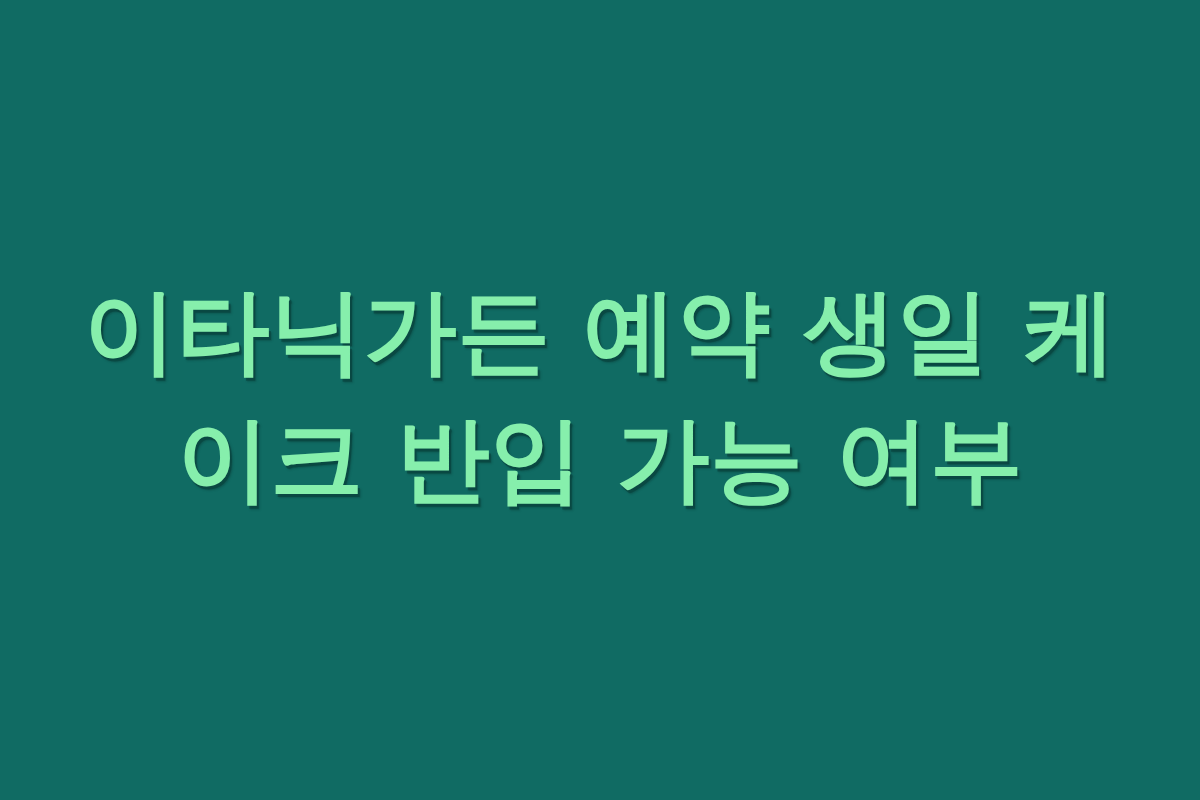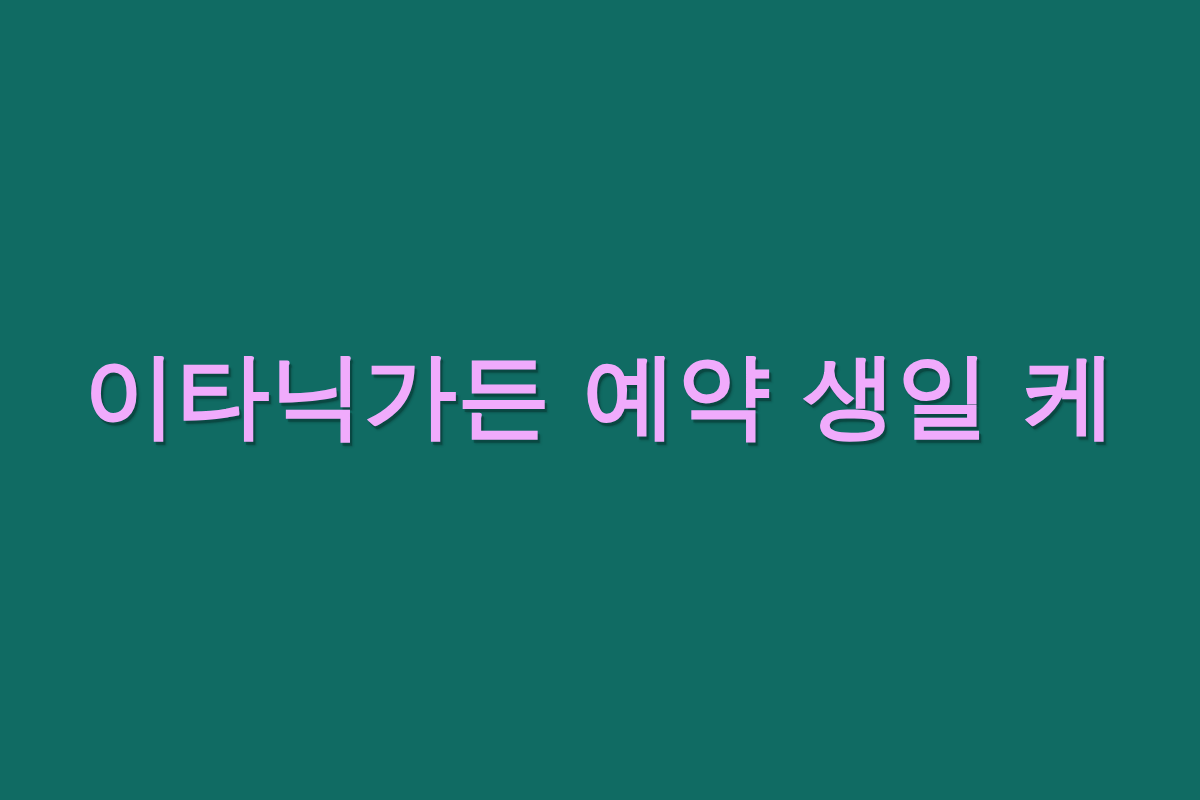--- a/index.html
+++ b/index.html
@@ -48,17 +48,18 @@
   #headline .ln {
     display: block;
     white-space: nowrap;
   }
 </style>
 </head>
 <body>
 
 <div id="banner" style="background: rgb(16, 107, 99);">
 
-  <h1 id="headline" style="color: #f0abfc; text-align: center;">
+  <h1 id="headline" style="color: #86efac; text-align: center;">
     <span class="ln">이타닉가든 예약 생일 케</span>
+    <span class="ln">이크 반입 가능 여부</span>
   </h1>
 
 </div>
 
 </body></html>

